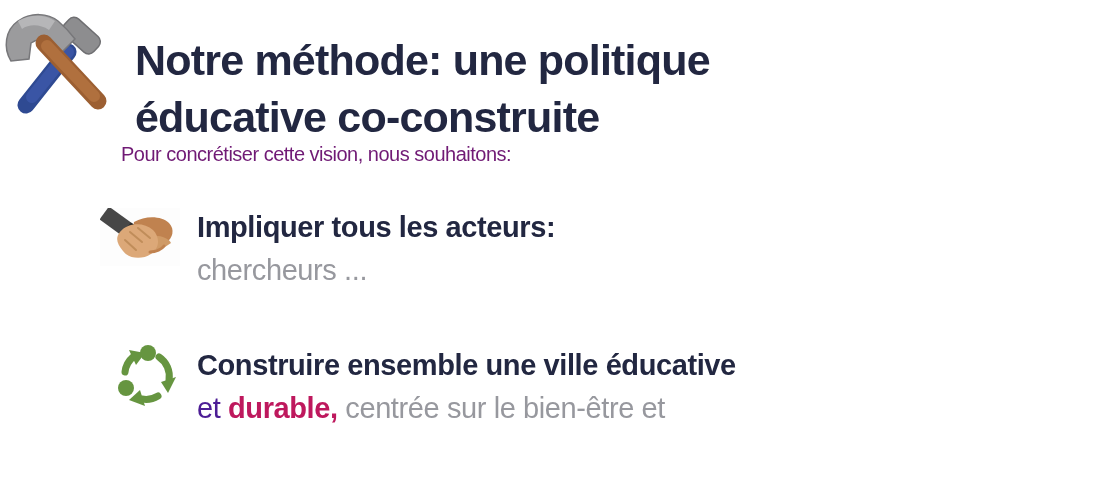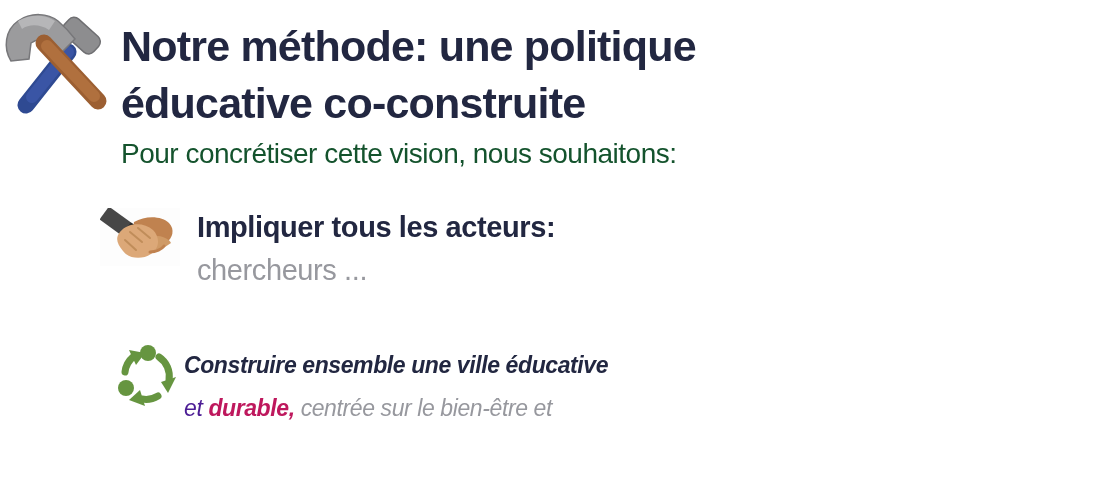--- a/index.html
+++ b/index.html
@@ -20,36 +20,36 @@
     position: absolute;
     left: 2px;
     top: 8px;
     width: 110px;
     height: 107px;
   }
   .title {
     position: absolute;
     left: 121px;
     top: 18px;
-    margin: 0;
+    margin: 14px;
     font-size: 43px;
     line-height: 57px;
     font-weight: bold;
     letter-spacing: -0.8px;
     color: #222741;
   }
   .title span { display: block; }
   .subtitle {
     position: absolute;
     left: 121px;
     top: 134px;
-    font-size: 28px;
+    font-size: 20px;
     line-height: 40px;
     letter-spacing: -0.5px;
-    color: #14532d;
+    color: #701a75;
   }
   
   .handshake-icon {
     position: absolute;
     left: 100px;
     top: 208px;
     width: 80px;
     height: 58px;
   }
   .bullet1-text {
@@ -62,26 +62,25 @@
   }
   .cycle-icon {
     position: absolute;
     left: 112px;
     top: 344px;
     width: 72px;
     height: 64px;
   }
   .bullet2-text {
     position: absolute;
-    left: 184px;
+    left: 197px;
     top: 344px;
-    font-size: 23px;
+    font-size: 29px;
     line-height: 43px;
     letter-spacing: -0.4px;
-    font-style: italic;
   }
   .b-heading {
     display: block;
     font-weight: bold;
     color: #222741;
     text-align: center;
   }
   .b-body {
     display: block;
     color: #97989e;

